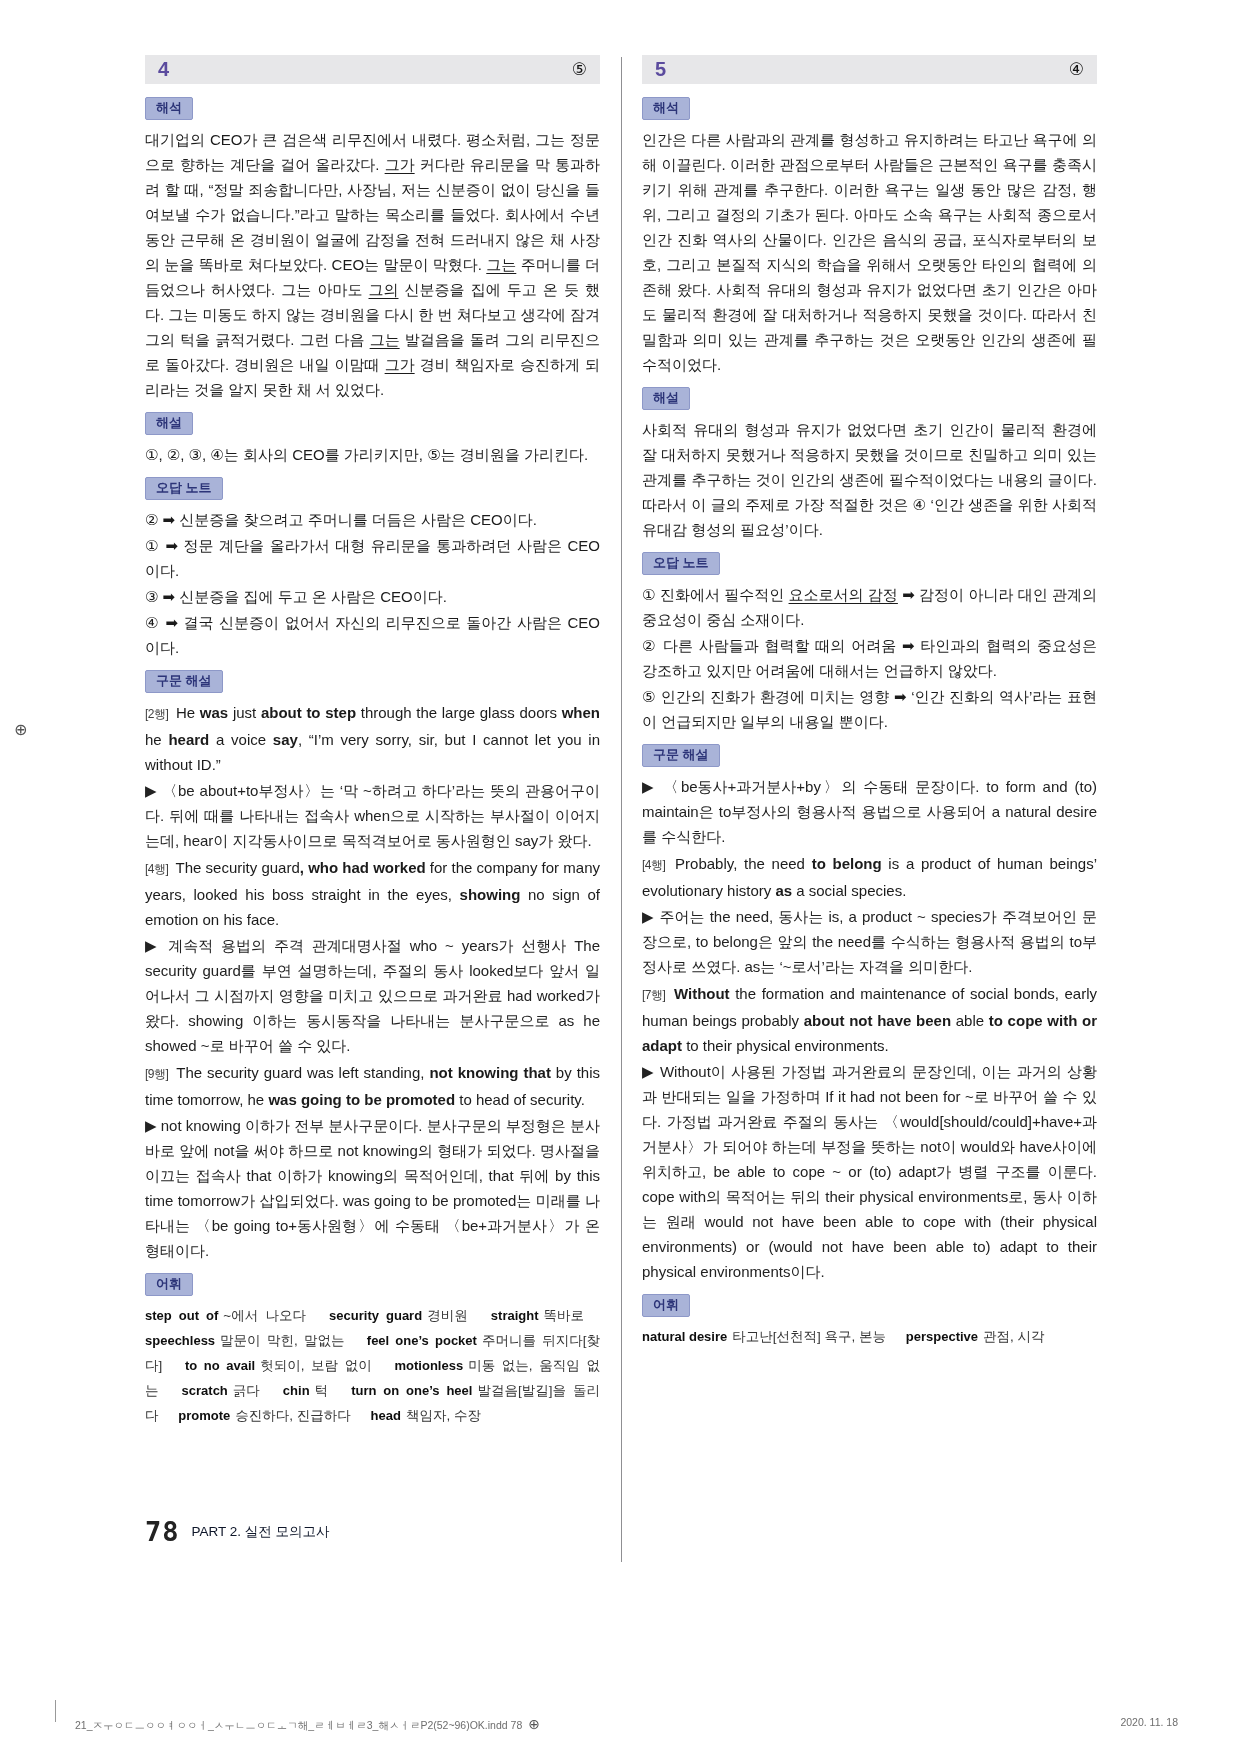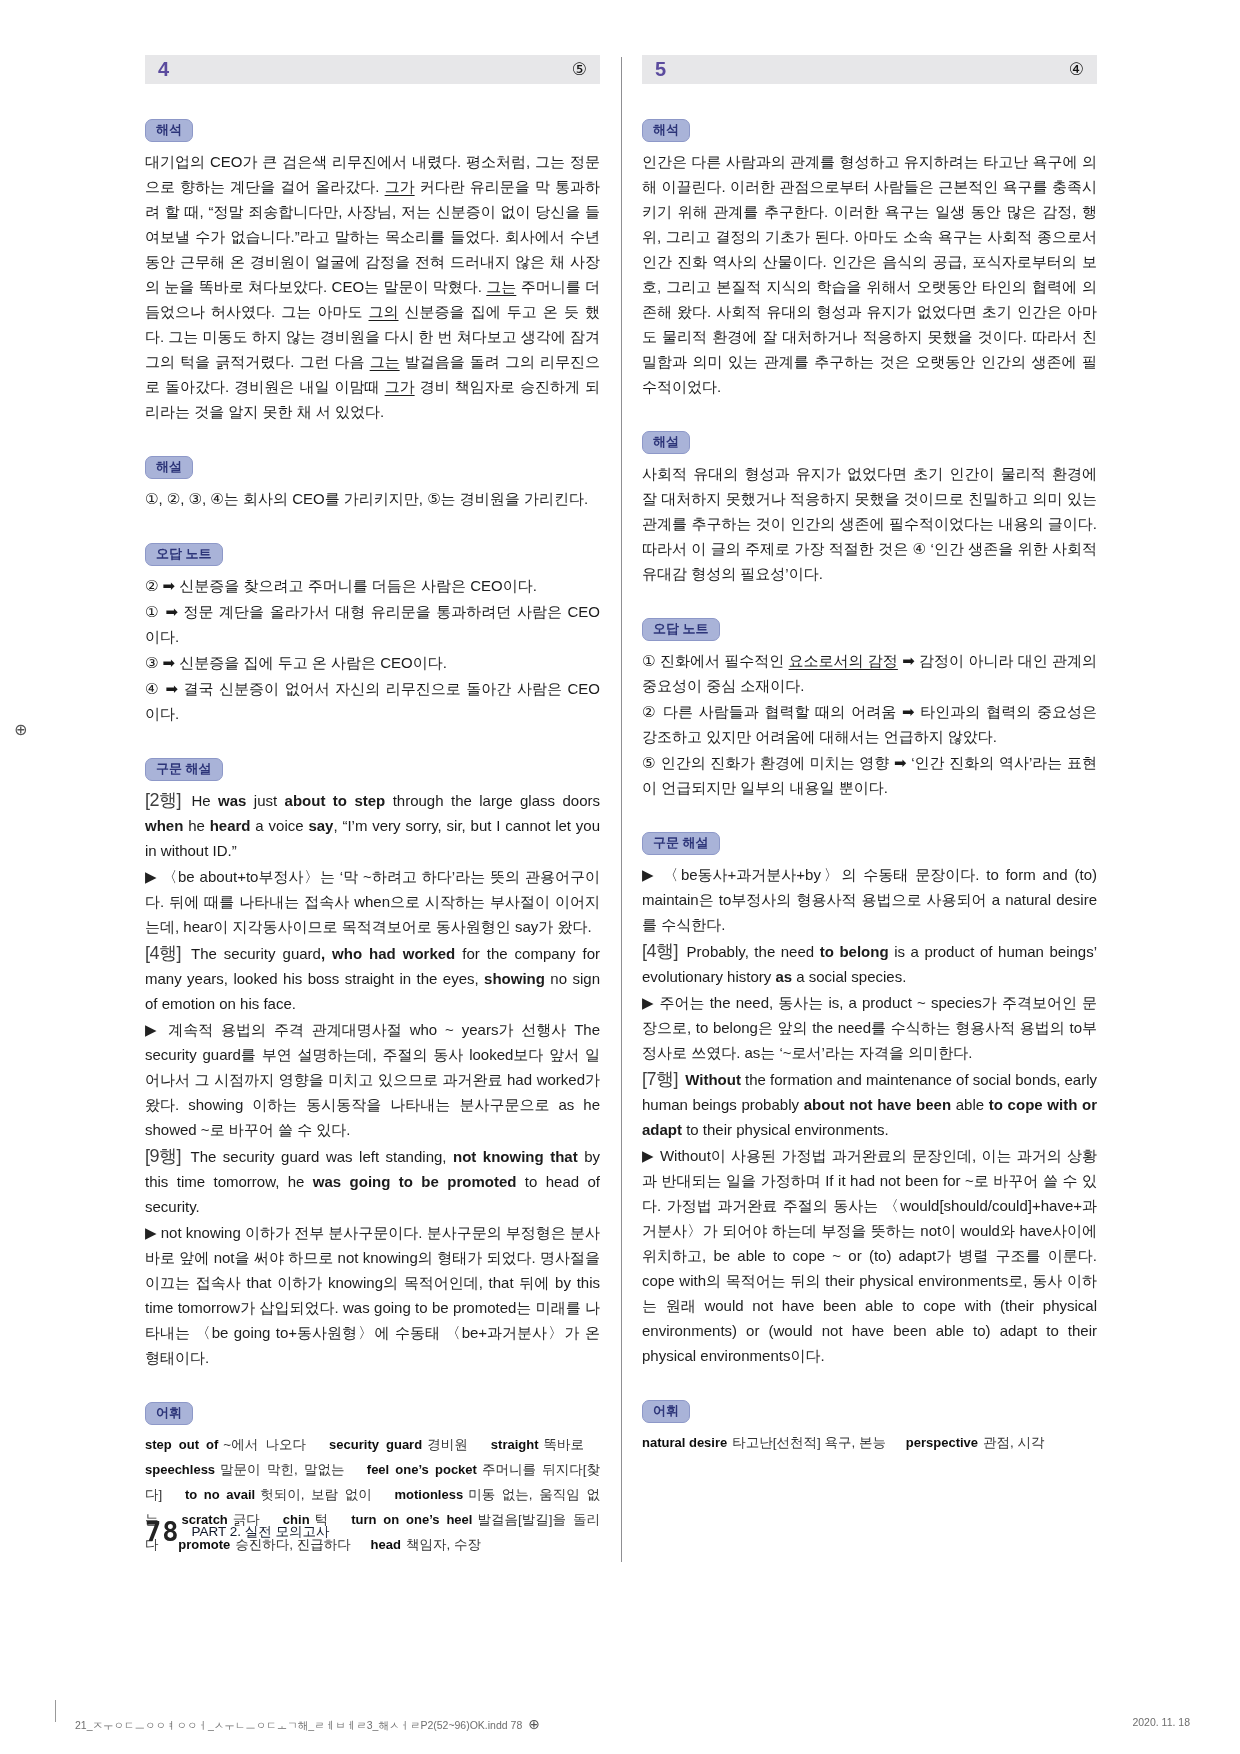--- a/index.html
+++ b/index.html
@@ -13,39 +13,39 @@
   .col-divider{position:absolute;left:50%;top:2px;height:1505px;width:1px;background:#8f8f92;}
   
   .qheader{display:flex;justify-content:space-between;align-items:center;
     background:#e7e7e9;height:29px;padding:0 13px;margin-bottom:13px;}
   .qnum{color:#5b4b9e;font-weight:bold;font-size:20px;}
   .qanswer{font-size:17px;color:#141414;}
   
   .section{margin-bottom:10px;}
   .badge-row{margin:8px 0 7px;}
   .badge{display:inline-block;background:#a9b3d8;color:#2c3478;border:1px solid #8d98c8;
-    border-radius:7px;padding:1px 10px 3px;font-size:13px;font-weight:bold;line-height:17px;margin-top:22px;}
+    border-radius:2px;padding:1px 10px 3px;font-size:13px;font-weight:bold;line-height:17px;}
   
   .para{font-size:15px;line-height:25px;text-align:justify;margin:0 0 1px;}
   .para u{text-decoration:underline;text-underline-offset:3px;text-decoration-thickness:1px;}
   .sent{margin-top:2px;}
-  .line-ref{color:#3d3d3d;font-size:18px;letter-spacing:-0.5px;margin-right:3px;}
+  .line-ref{color:#3d3d3d;font-size:12px;letter-spacing:-0.5px;margin-right:3px;}
   .expl{color:#222;}
   
   .vocab{font-size:13.5px;line-height:25px;}
   .vocab-entry{margin-right:16px;}
   .vocab .term{font-weight:bold;font-size:13px;color:#0e0e0e;margin-right:5px;}
   .vocab .def{color:#333;}
   
   .footer{position:absolute;top:1516px;left:145px;display:flex;align-items:center;}
   .pagenum{font-size:27px;font-weight:bold;letter-spacing:1px;color:#222;
     font-family:"DejaVu Sans Mono","Liberation Mono",monospace;}
   .partlabel{font-size:13.5px;color:#0f172a;margin-left:12px;}
   
-  .printline{position:absolute;top:1716px;left:75px;right:50px;display:flex;
+  .printline{position:absolute;top:1716px;left:75px;right:62px;display:flex;
     justify-content:space-between;font-size:10.5px;color:#6e6e6e;}
   .printline .crosshair{font-size:14px;color:#555;margin-left:6px;}
   .regmark-left{position:absolute;left:14px;top:720px;font-size:16px;color:#555;}
   .trimmark{position:absolute;left:55px;top:1700px;width:1px;height:22px;background:#999;}
 </style>
 </head>
 <body>
 
 <div class="page">
   <div class="columns">

